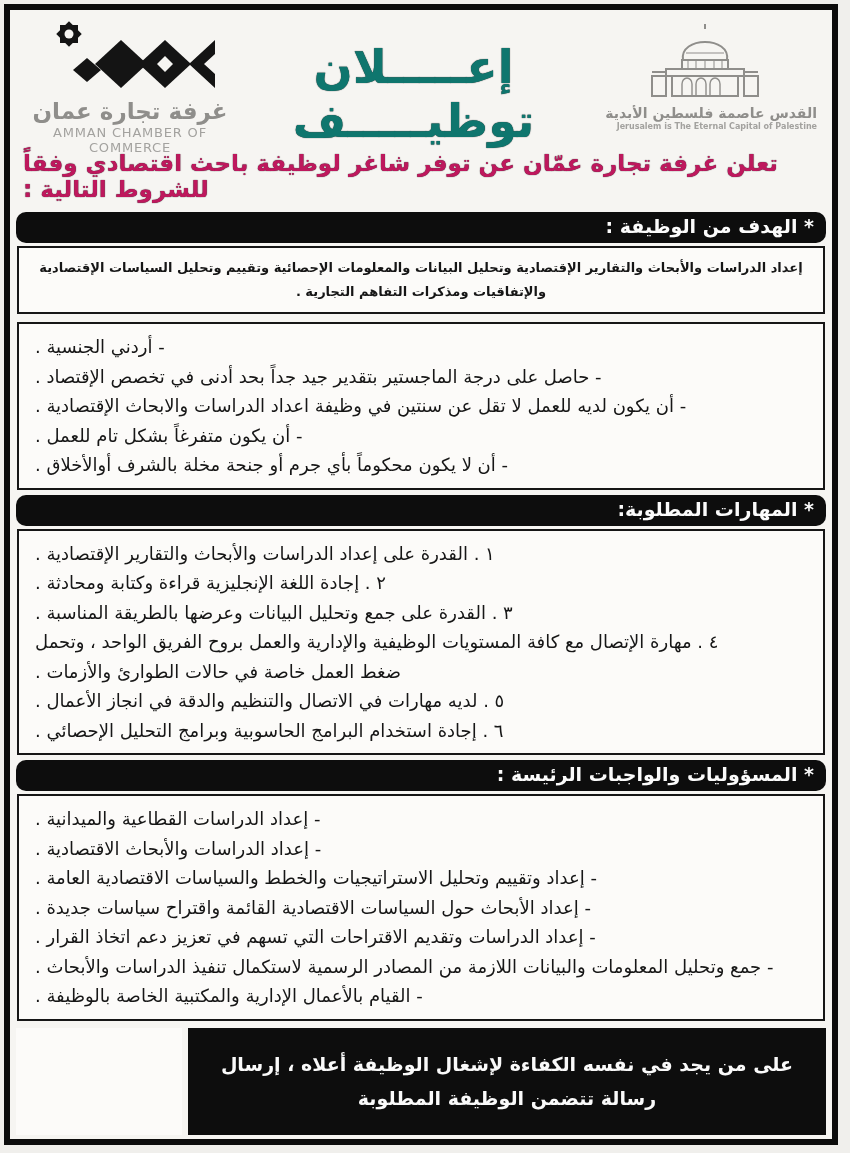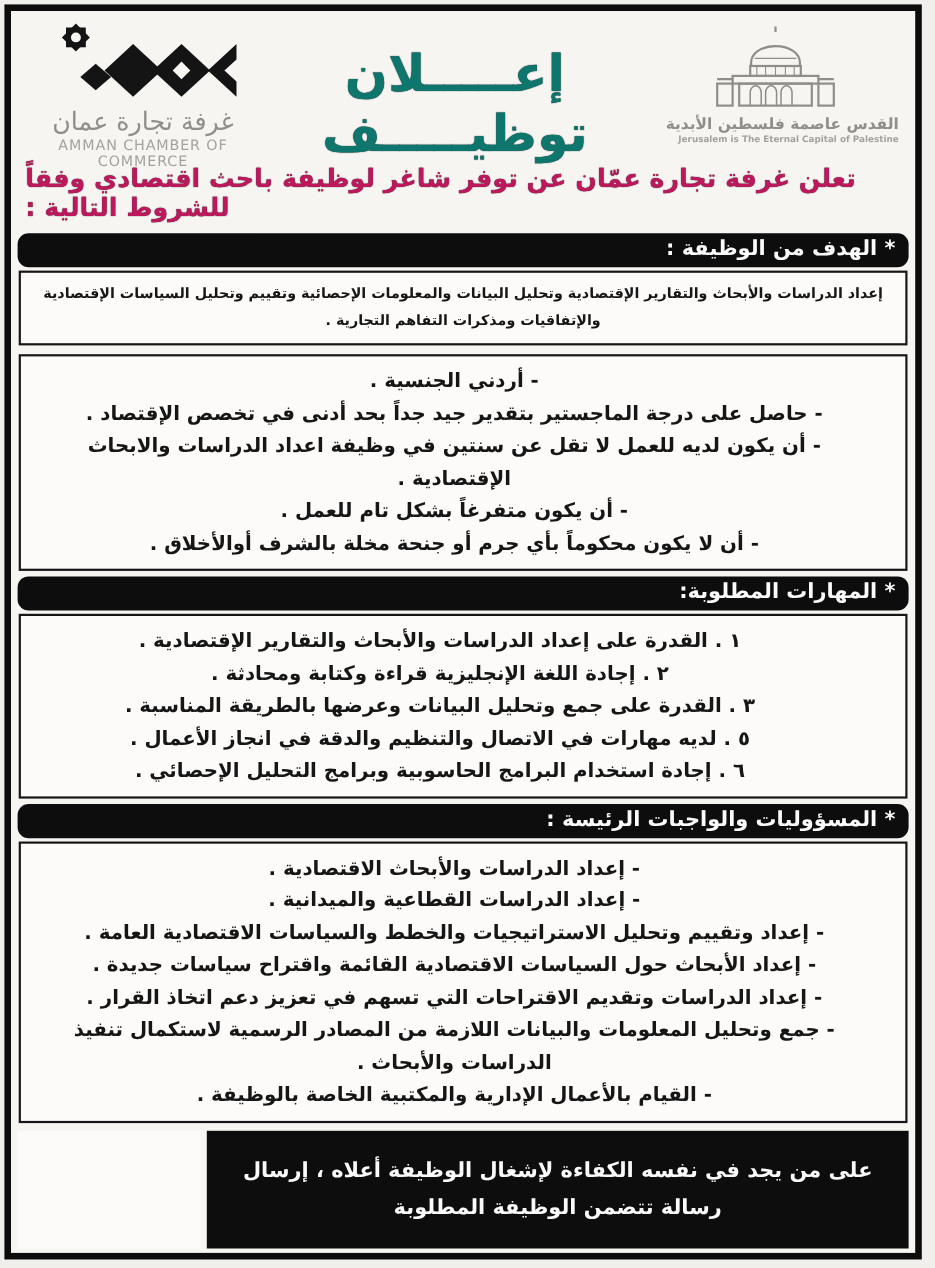--- a/index.html
+++ b/index.html
@@ -4,37 +4,37 @@
 <style>
   html,body{margin:0;padding:0;background:#e9e8e5;}
   body{font-family:"DejaVu Sans","Liberation Sans",sans-serif;}
   .page{position:relative;width:850px;height:1153px;background:#f0efec;overflow:hidden;}
   .ad-frame{position:absolute;left:4px;top:4px;width:834px;height:1141px;
     border:6px solid #0c0c0c;background:#f6f5f2;box-sizing:border-box;
     padding:4px 5px;display:flex;flex-direction:column;}
   
   .hdr{display:flex;align-items:flex-start;justify-content:space-between;height:126px;padding:4px 10px 0;}
   .logo-left{width:210px;text-align:center;color:#1a1a1a;}
-  .logo-left .ar{direction:rtl;font-size:23px;font-weight:normal;color:#8f8e8b;letter-spacing:1px;margin-top:2px;}
+  .logo-left .ar{direction:rtl;font-size:23px;font-weight:bold;color:#8f8e8b;letter-spacing:1px;margin-top:2px;}
   .logo-left .en{font-size:13px;font-weight:normal;color:#a3a29f;letter-spacing:.8px;margin-top:1px;}
   .ad-title{direction:rtl;flex:1;text-align:center;font-weight:bold;font-size:46px;color:#0f766e;
     padding-top:22px;text-shadow:0 0 1px #141414;}
   .logo-right{width:225px;text-align:right;padding-top:2px;}
   .logo-right .ar{direction:rtl;font-size:14px;font-weight:bold;color:#8f8e8b;margin-top:1px;}
   .logo-right .en{font-size:8px;font-weight:bold;color:#a3a29f;margin-top:1px;}
   
   .headline{direction:rtl;text-align:left;font-size:23px;font-weight:bold;color:#be185d;
     padding:6px 8px 10px;text-shadow:0 0 1px #121212;}
   
   .bar{direction:rtl;background:#0d0d0d;color:#fbfbfb;font-weight:bold;font-size:19px;
     text-align:right;padding:3px 12px 6px;margin:0 1px;border-radius:10px;}
   .box{border:2.5px solid #161616;background:#fcfbf9;margin:3px 2px 5px;padding:4px 10px;box-sizing:border-box;}
   .para{direction:rtl;text-align:center;font-size:13px;font-weight:bold;color:#161616;line-height:1.85;margin:4px 6px;}
   ul.items{direction:rtl;list-style:none;margin:4px 0;padding:0 22px 0 6px;}
-  ul.items li{font-size:18px;font-weight:bold;color:#161616;line-height:29.5px;text-align:center;}
+  ul.items li{font-size:18px;font-weight:normal;color:#161616;line-height:29.5px;text-align:left;}
   ul.items.num li{padding-right:26px;}
   
   .footer{display:flex;align-items:stretch;gap:6px;margin:2px 1px 0;flex:1;}
   .qr-wrap{width:166px;background:#fcfbf9;display:flex;align-items:center;justify-content:center;}
   .black-box{flex:1;background:#0d0d0d;color:#fafafa;display:flex;align-items:center;justify-content:center;}
   .footer-lines{direction:rtl;list-style:none;margin:0;padding:8px 16px;text-align:center;}
   .footer-lines li{font-size:19px;font-weight:bold;line-height:34px;unicode-bidi:plaintext;}
   svg{display:block;margin:0 auto;}
 </style>
 </head>
@@ -112,30 +112,31 @@
           <li>- أن لا يكون محكوماً بأي جرم أو جنحة مخلة بالشرف أوالأخلاق .</li>
         </ul>
     </div>
 
     <div class="bar">* المهارات المطلوبة:</div>
     <div class="box">
       <ul class="items num">
           <li>١ . القدرة على إعداد الدراسات والأبحاث والتقارير الإقتصادية .</li>
           <li>٢ . إجادة اللغة الإنجليزية قراءة وكتابة ومحادثة .</li>
           <li>٣ . القدرة على جمع وتحليل البيانات وعرضها بالطريقة المناسبة .</li>
+          <li>٤ . مهارة الإتصال مع كافة المستويات الوظيفية والإدارية والعمل بروح الفريق الواحد ، وتحمل ضغط العمل خاصة في حالات الطوارئ والأزمات .</li>
           <li>٥ . لديه مهارات في الاتصال والتنظيم والدقة في انجاز الأعمال .</li>
           <li>٦ . إجادة استخدام البرامج الحاسوبية وبرامج التحليل الإحصائي .</li>
         </ul>
     </div>
 
     <div class="bar">* المسؤوليات والواجبات الرئيسة :</div>
     <div class="box">
       <ul class="items">
+          <li>- إعداد الدراسات القطاعية والميدانية .</li>
           <li>- إعداد الدراسات والأبحاث الاقتصادية .</li>
-          <li>- إعداد الدراسات القطاعية والميدانية .</li>
           <li>- إعداد وتقييم وتحليل الاستراتيجيات والخطط والسياسات الاقتصادية العامة .</li>
           <li>- إعداد الأبحاث حول السياسات الاقتصادية القائمة واقتراح سياسات جديدة .</li>
           <li>- إعداد الدراسات وتقديم الاقتراحات التي تسهم في تعزيز دعم اتخاذ القرار .</li>
           <li>- جمع وتحليل المعلومات والبيانات اللازمة من المصادر الرسمية لاستكمال تنفيذ الدراسات والأبحاث .</li>
           <li>- القيام بالأعمال الإدارية والمكتبية الخاصة بالوظيفة .</li>
         </ul>
     </div>
 
     <div class="footer">
       <div class="qr-wrap">

